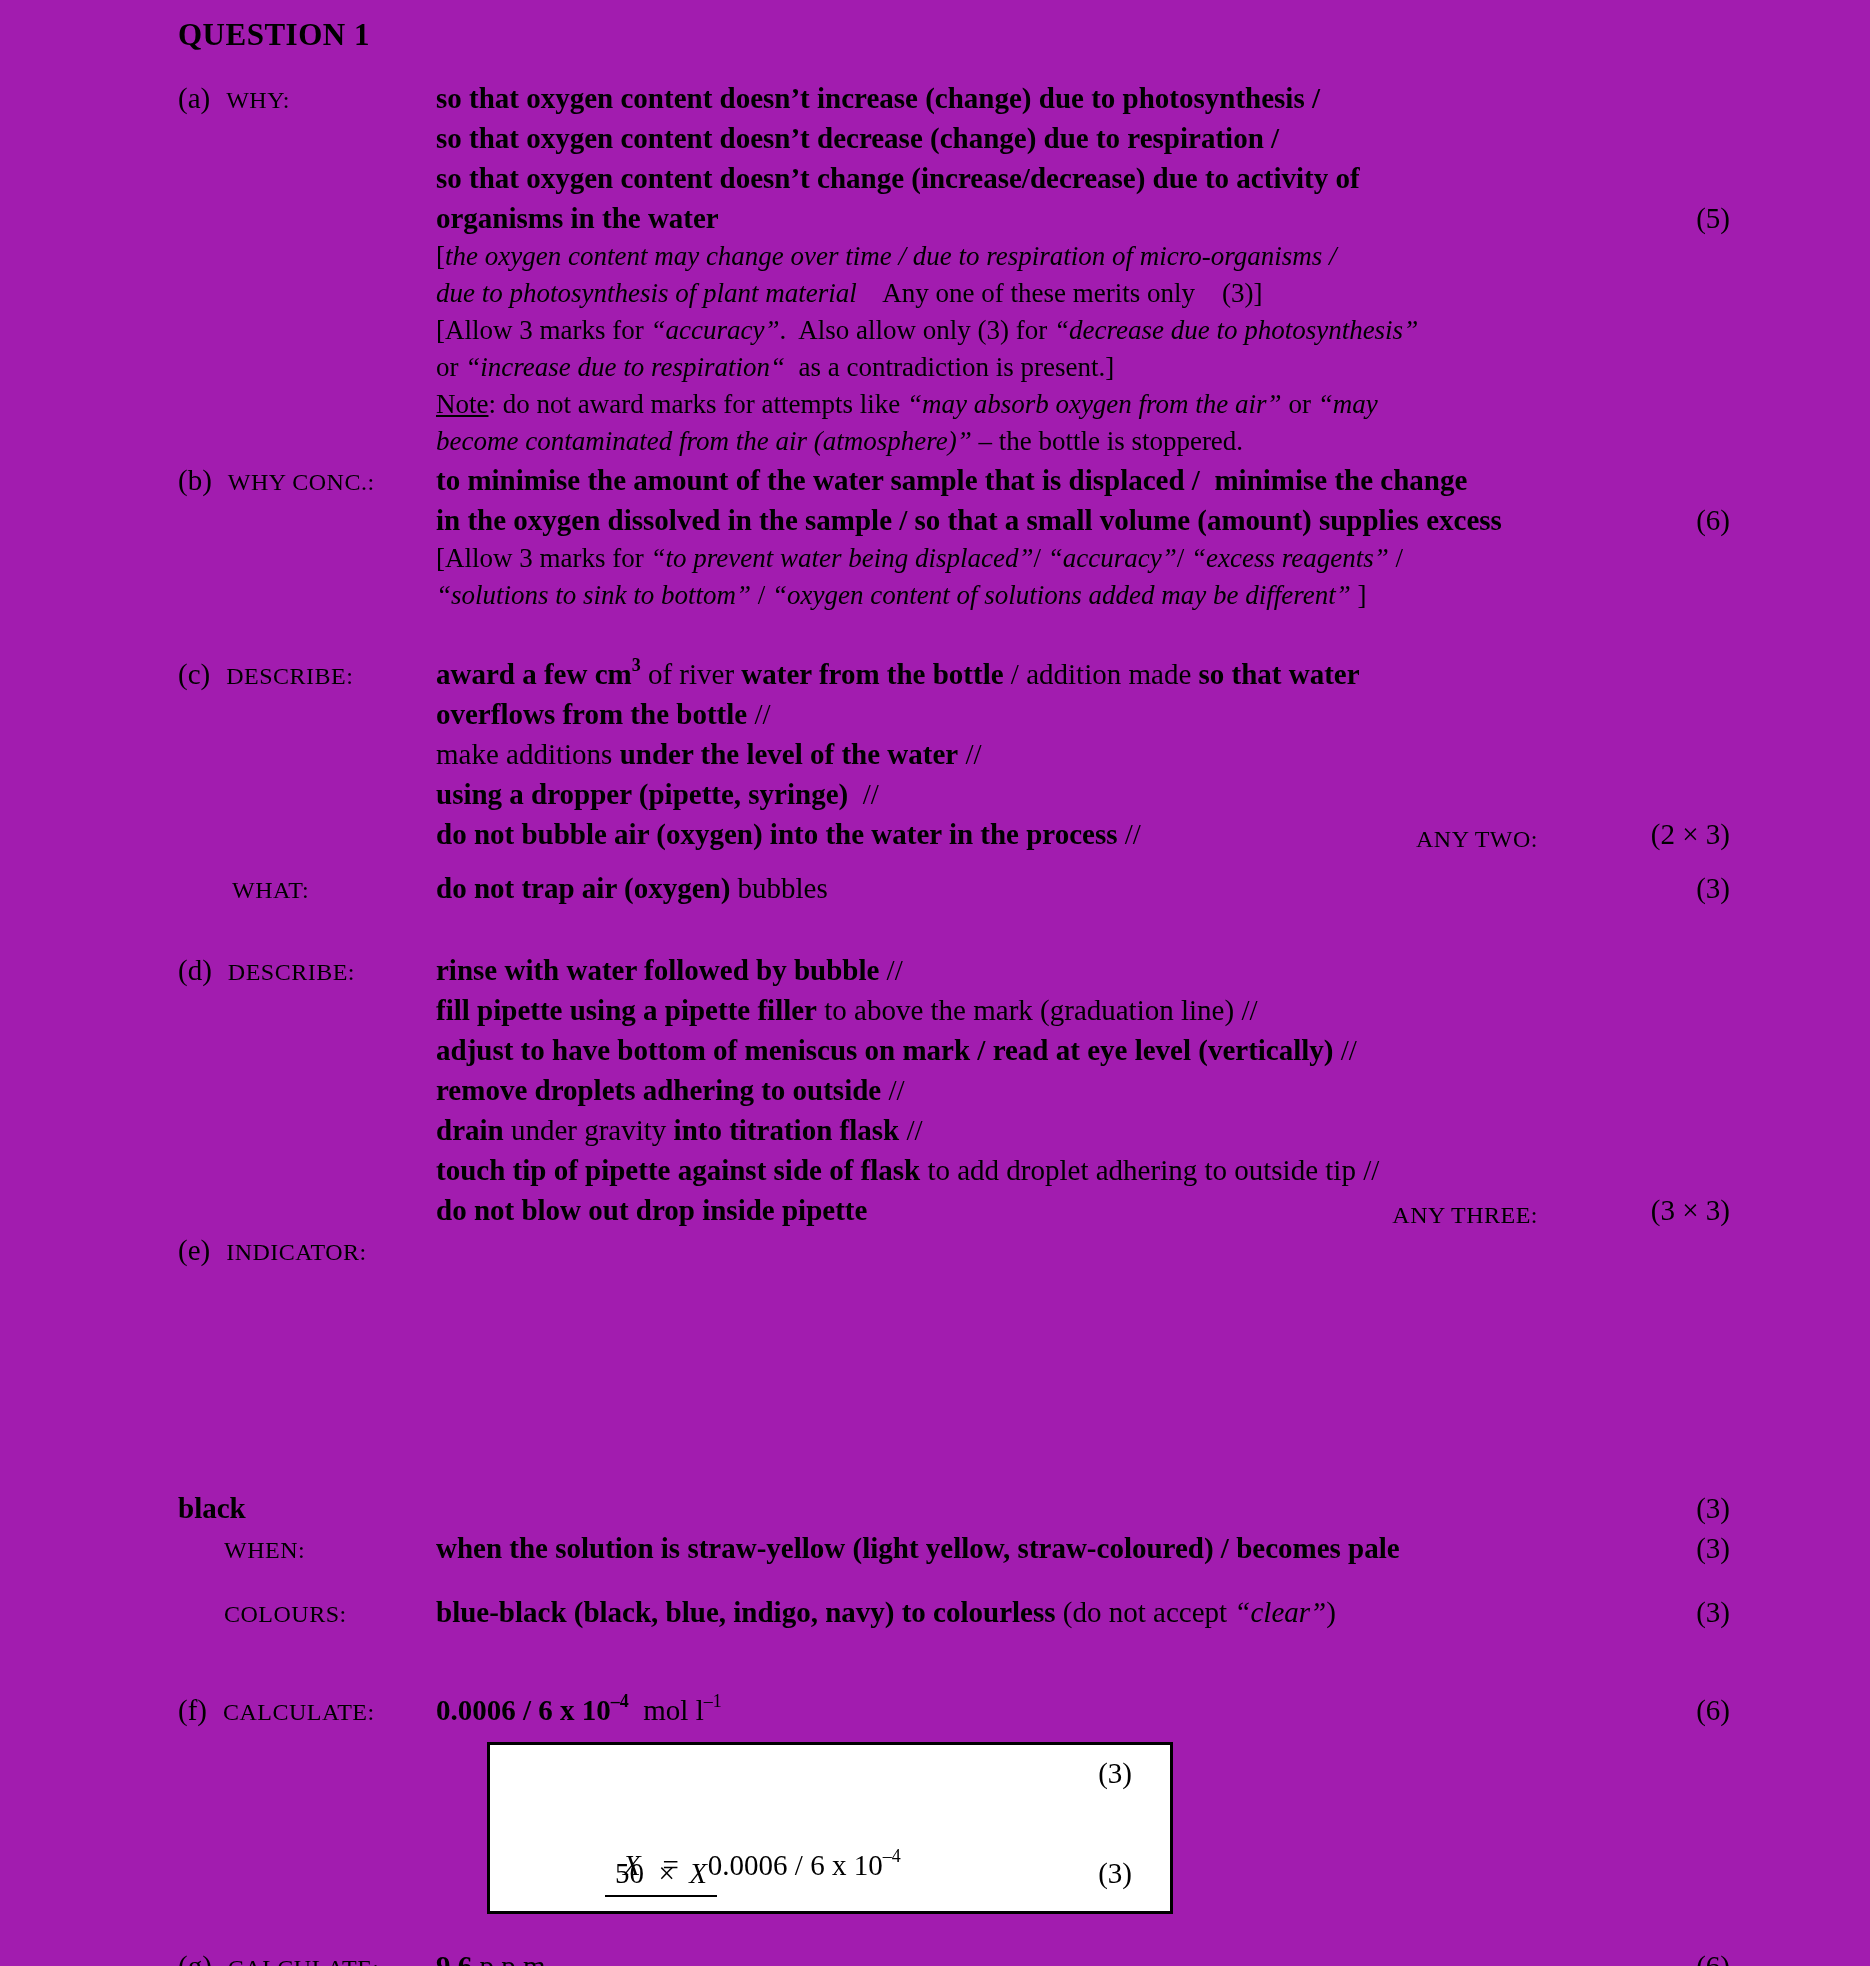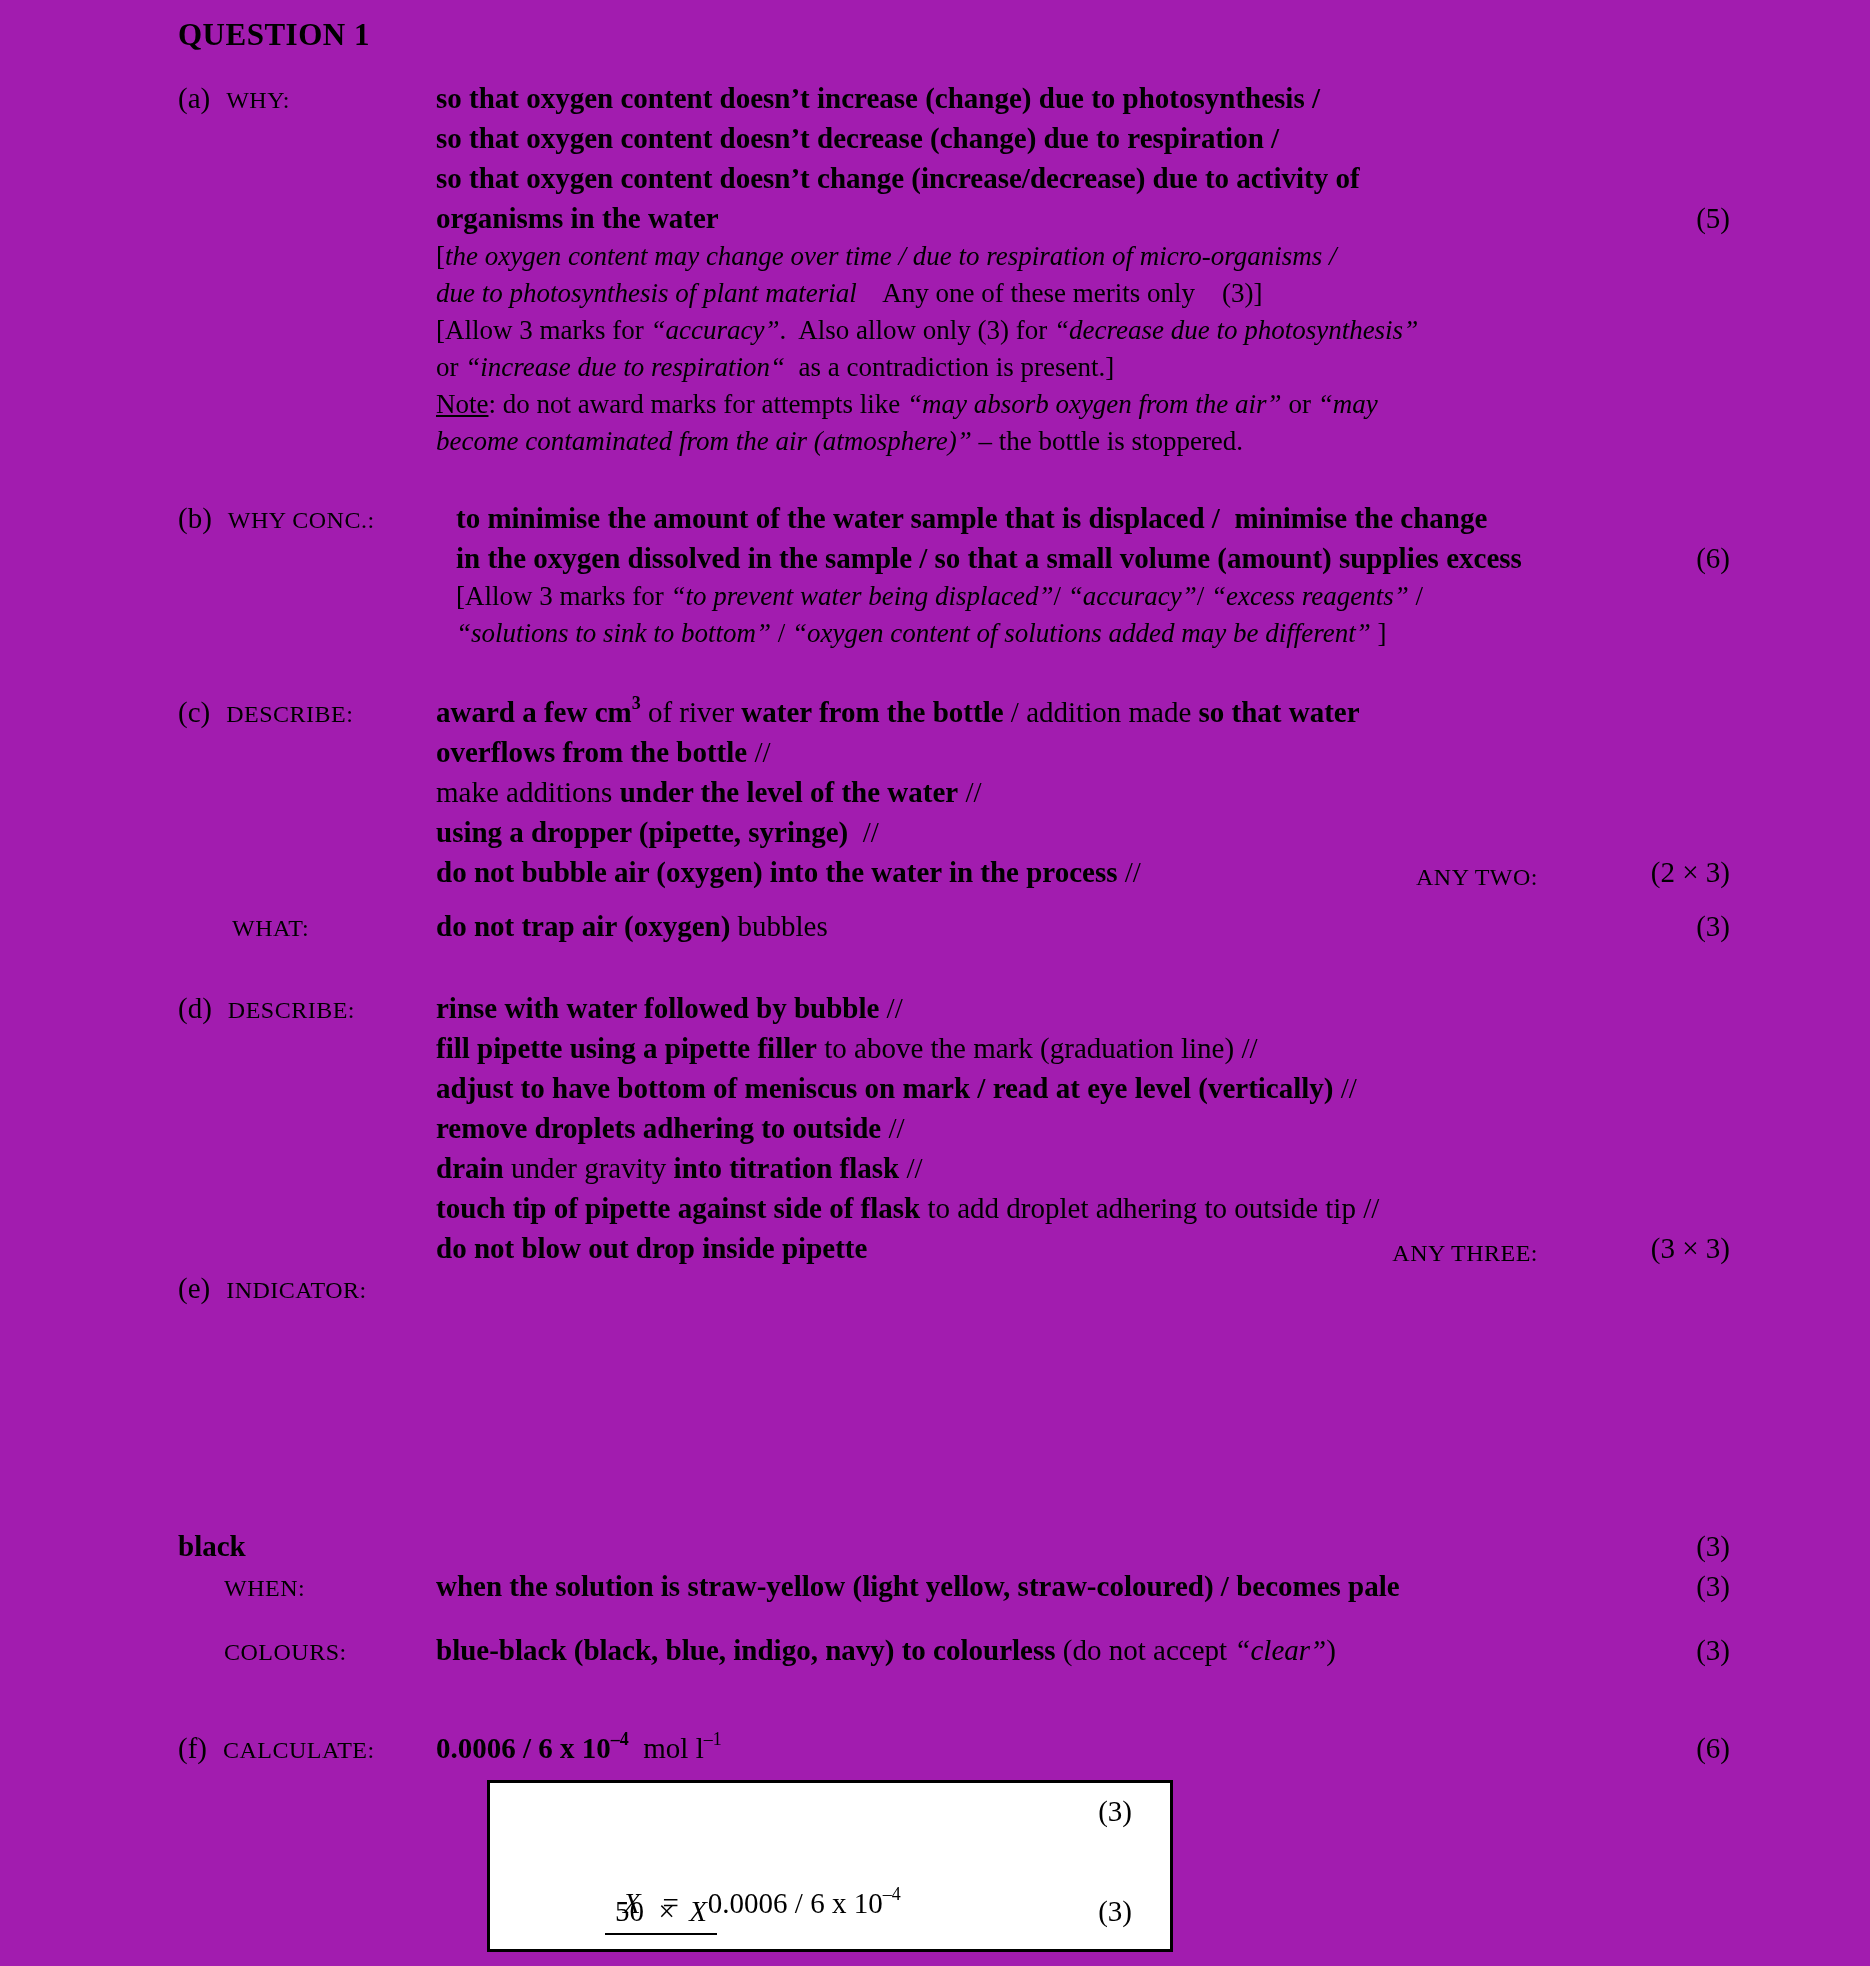--- a/index.html
+++ b/index.html
@@ -57,21 +57,21 @@
         <div class="line"><span><span class="b">organisms in the water</span></span><span class="mark">(5)</span></div>
         <div class="line note"><span><span>[</span><span class="i">the oxygen content may change over time / due to respiration of micro-organisms /</span></span></div>
         <div class="line note"><span><span class="i">due to photosynthesis of plant material</span><span>    Any one of these merits only    (3)]</span></span></div>
         <div class="line note"><span><span>[Allow 3 marks for </span><span class="i">“accuracy”</span><span>.  Also allow only (3) for </span><span class="i">“decrease due to photosynthesis”</span></span></div>
         <div class="line note"><span><span>or </span><span class="i">“increase due to respiration“ </span><span> as a contradiction is present.]</span></span></div>
         <div class="line note"><span><span class="u">Note</span><span>: do not award marks for attempts like </span><span class="i">“may absorb oxygen from the air”</span><span> or </span><span class="i">“may</span></span></div>
         <div class="line note"><span><span class="i">become contaminated from the air (atmosphere)”</span><span> – the bottle is stoppered.</span></span></div>
       </div>
     </div>
 
-    <div class="row" style="margin-top:38px;gap:20px;">
+    <div class="row" style="">
       <div class="lab">
         <span class="letter">(b)</span><span class="cat">WHY CONC.:</span>
       </div>
       <div class="bodycol">
         <div class="line"><span><span class="b">to minimise the amount of the water sample that is displaced /  minimise the change</span></span></div>
         <div class="line"><span><span class="b">in the oxygen dissolved in the sample / so that a small volume (amount) supplies excess</span></span><span class="mark">(6)</span></div>
         <div class="line note"><span><span>[Allow 3 marks for </span><span class="i">“to prevent water being displaced”</span><span>/ </span><span class="i">“accuracy”</span><span>/ </span><span class="i">“excess reagents”</span><span> /</span></span></div>
         <div class="line note"><span><span class="i">“solutions to sink to bottom”</span><span> / </span><span class="i">“oxygen content of solutions added may be different”</span><span> ]</span></span></div>
       </div>
     </div>

